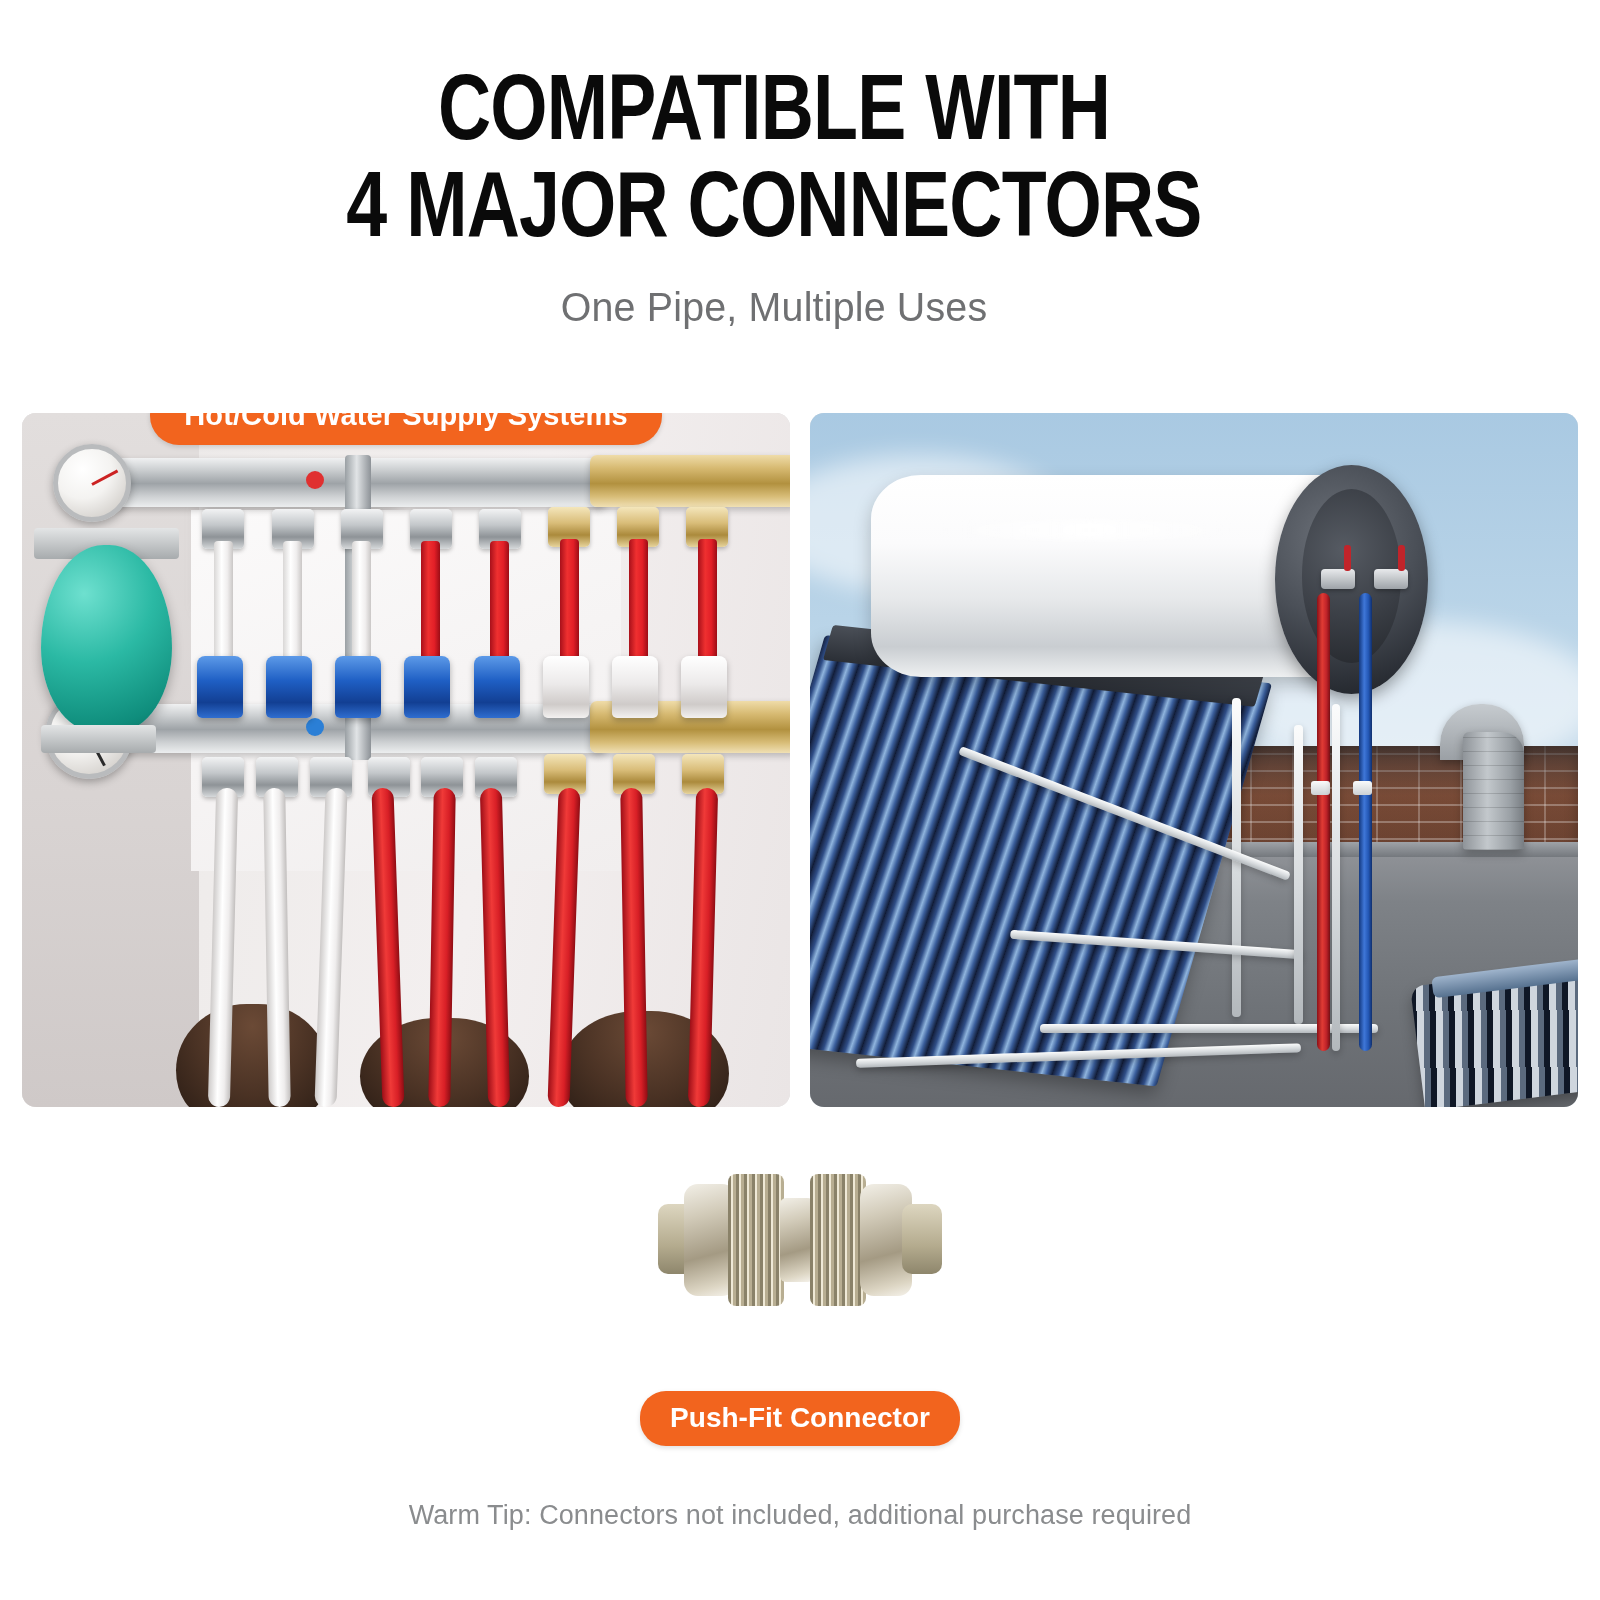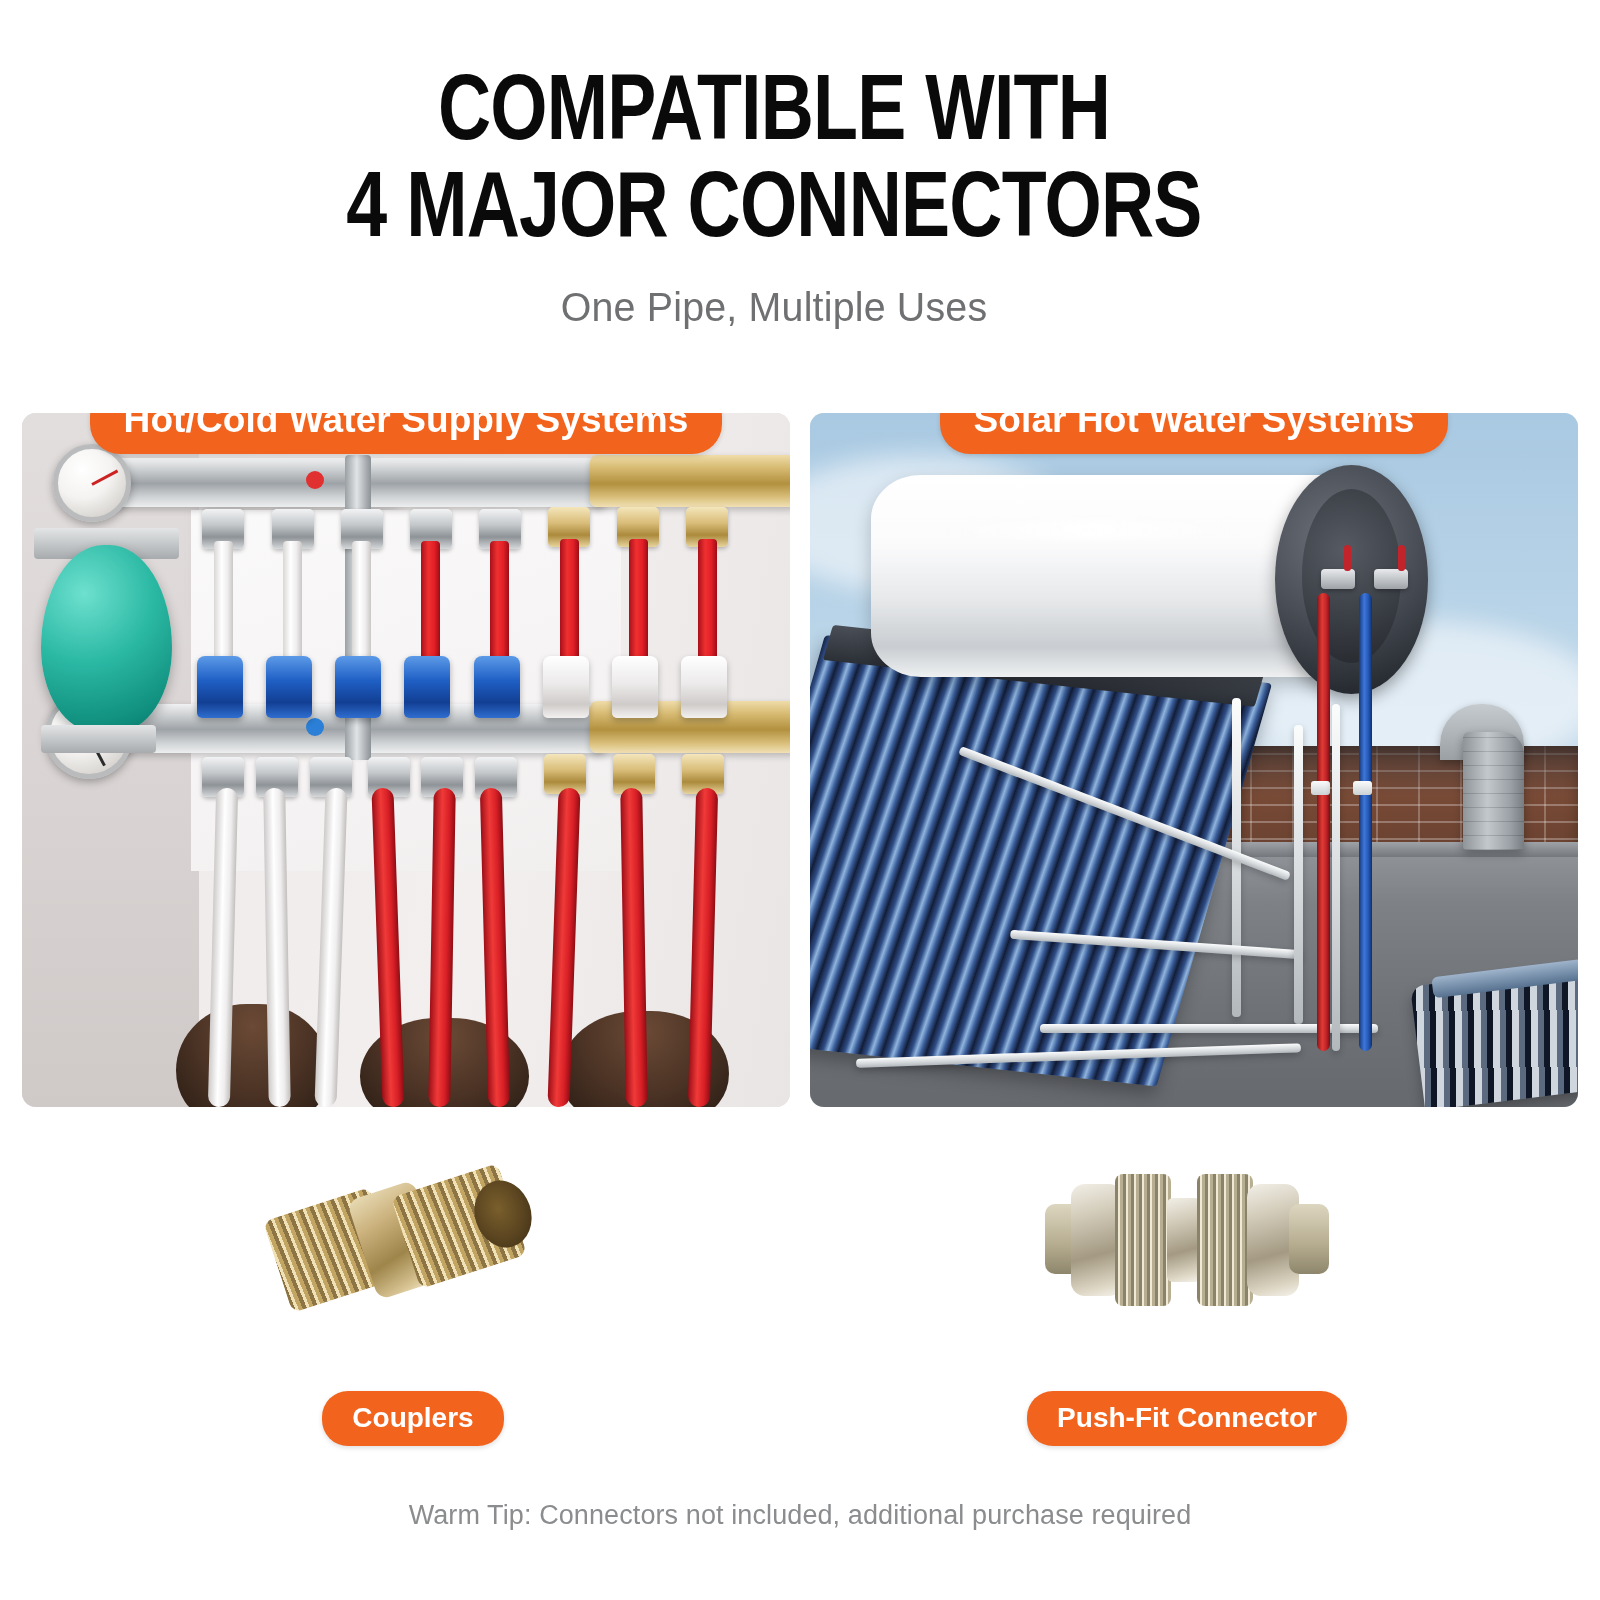--- a/index.html
+++ b/index.html
@@ -46,21 +46,21 @@
   }
   .badge-wrap {
     position: absolute; top: -26px; width: 100%;
     display: flex; justify-content: center; z-index: 30;
     pointer-events: none;
   }
   .badge {
     background: #F2641E;
     color: #ffffff;
     font-weight: bold;
-    font-size: 37px;
+    font-size: 29px;
     padding: 12px 34px 13px;
     border-radius: 30px;
     white-space: nowrap;
     letter-spacing: 0.1px;
     box-shadow: 0 2px 5px rgba(0,0,0,.14);
     pointer-events: auto;
   }
 
   
   .manifold-scene { position: absolute; inset: 0; background: linear-gradient(100deg,#e9e6e6 0%,#efeceb 30%,#f3efef 60%,#eae5e5 100%); }
@@ -355,37 +355,25 @@
         <div class="pipe-v pipe-red-v" style="left:66.0%;top:26%;height:66%;"></div>
         <div class="pipe-v pipe-blue-v" style="left:71.5%;top:26%;height:66%;"></div>
         <div class="clamp" style="left:65.2%;top:53%;"></div>
         <div class="clamp" style="left:70.7%;top:53%;"></div>
         <div class="frame-bar" style="left:68%;top:42%;width:8px;height:50%;"></div>
 
         <div class="coil"></div>
         <div class="coil-top"></div>
       </div>
 
-      <div class="badge-wrap">
-        <div class="badge">Solar Hot Water Systems</div>
-      </div>
     </div>
   </div>
 
   <div class="connectors">
 
-    <div class="conn-cell">
-      <div class="conn-art">
-        <div style="position:absolute;left:22px;top:66px;width:112px;height:96px;border-radius:10px;transform:rotate(-18deg);" class="thread"></div>
-        <div style="position:absolute;left:108px;top:52px;width:70px;height:104px;border-radius:12px;transform:rotate(-18deg);" class="body-brass"></div>
-        <div style="position:absolute;left:150px;top:42px;width:112px;height:96px;border-radius:10px;transform:rotate(-18deg);" class="thread"></div>
-        <div style="position:absolute;left:222px;top:44px;width:56px;height:68px;border-radius:50%;transform:rotate(-18deg);" class="bore"></div>
-      </div>
-      <div class="conn-label">Couplers</div>
-    </div>
 
 
 
     <div class="conn-cell">
       <div class="conn-art">
         <div style="position:absolute;left:18px;top:68px;width:44px;height:70px;border-radius:10px;
                     background:linear-gradient(180deg,#ddd6c0,#b4ab8e 60%,#8e866c);"></div>
         <div style="position:absolute;left:44px;top:48px;width:52px;height:112px;border-radius:14px;" class="body-chrome"></div>
         <div style="position:absolute;left:88px;top:38px;width:56px;height:132px;border-radius:8px;
                     background:repeating-linear-gradient(90deg,#8a8269 0 3px,#efe9d6 3px 5px,#b8ae92 5px 8px);"></div>

